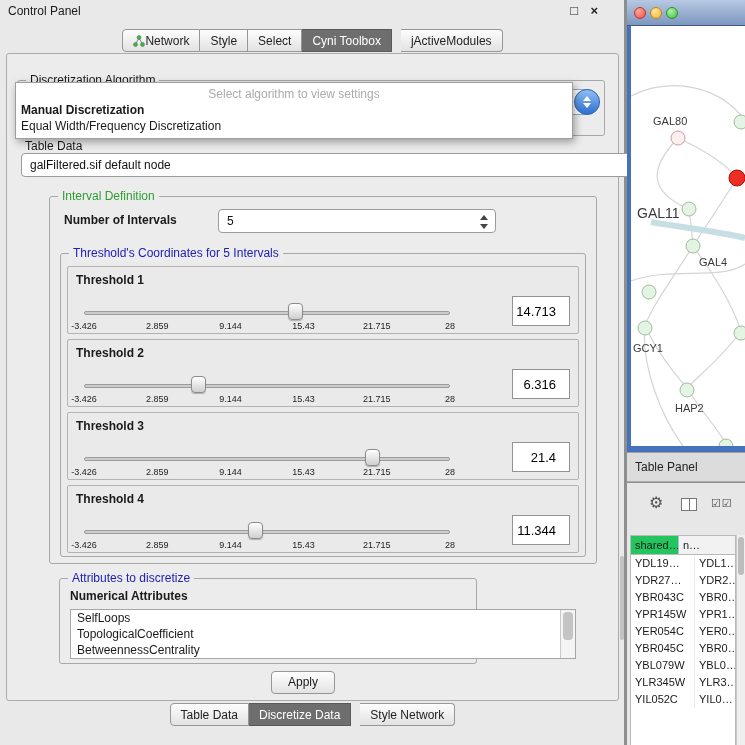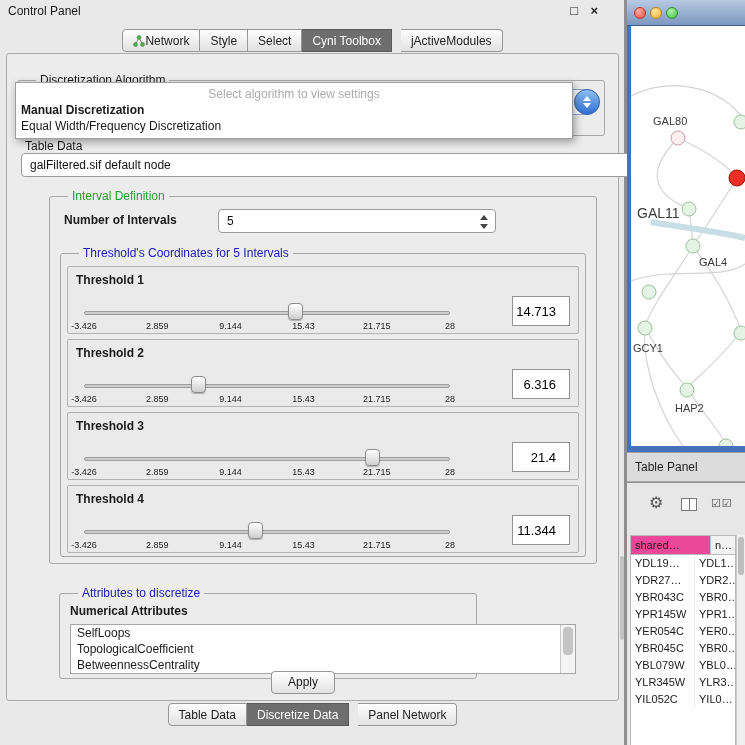--- a/index.html
+++ b/index.html
@@ -14,21 +14,21 @@
   .tabstrip { position:absolute; left:0; width:625px; display:flex; justify-content:center; }
   .tab { height:23px; padding:0 10px; display:flex; align-items:center; gap:0; font-size:12px; color:#222;
          background:linear-gradient(#fdfdfd,#e2e2e2); border:1px solid #979797; border-left:none; cursor:default; }
   .tab:first-child { border-left:1px solid #979797; border-radius:4px 0 0 4px; }
   .tab:last-child { border-radius:0 4px 4px 0;margin-left:9px; }
   .tab.sel { background:#6e6e6e; color:#fff; border-color:#595959; }
 
   #main-panel { position:absolute; left:6px; top:53px; width:613px; height:648px; background:#ececec; border:1px solid #ababab; border-radius:3px; }
 
   .group { position:absolute; border:1px solid #a8a8a8; border-radius:3px; }
-  .gtitle { position:absolute; top:-8px; left:8px; background:#ececec; padding:0 4px; font-size:12px; line-height:15px; white-space:nowrap;margin-left:10px; }
+  .gtitle { position:absolute; top:-8px; left:8px; background:#ececec; padding:0 4px; font-size:12px; line-height:15px; white-space:nowrap; }
   .gtitle.green { color:#2f9e33; }
   .gtitle.blue { color:#2020b4; }
 
   .combo { position:absolute; background:#fff; border:1px solid #9b9b9b; border-radius:4px; height:24px; line-height:22px; padding-left:8px; font-size:12px; color:#111; }
   .stepper { position:absolute; right:7px; top:5px; width:8px; height:14px; }
   .stepper .up { position:absolute; top:0; left:0; width:0; height:0; border-left:4px solid transparent; border-right:4px solid transparent; border-bottom:5px solid #444; }
   .stepper .dn { position:absolute; bottom:0; left:0; width:0; height:0; border-left:4px solid transparent; border-right:4px solid transparent; border-top:5px solid #444; }
 
   
   .aqua-combo { position:absolute; left:18px; top:8px; width:564px; height:26px; background:#fff; border:1px solid #8fa8c8; border-radius:13px; }
@@ -73,21 +73,21 @@
   #table-strip { position:absolute; left:627px; top:452px; width:118px; height:30px; background:#dcdcdc; border-top:1px solid #9f9f9f; border-bottom:1px solid #adadad; line-height:28px; padding-left:8px; font-size:12px; color:#222; }
 
   #table-panel { position:absolute; left:627px; top:483px; width:118px; height:262px; background:#e7e7e7; }
   .gear-icon { position:absolute; left:22px; top:12px; font-size:16px; color:#555; line-height:16px; cursor:default; }
   .cols-icon { position:absolute; left:54px; top:15px; width:16px; height:13px; background:#fff; border:1px solid #777; }
   .cols-icon::after { content:""; position:absolute; left:7px; top:0; bottom:0; width:1px; background:#777; }
   .checks-icon { position:absolute; left:84px; top:14px; font-size:11px; color:#444; letter-spacing:1px; cursor:default; }
 
   .tp-table { position:absolute; left:3px; top:52px; right:9px; bottom:0; background:#fff; border:1px solid #b9b9b9; border-bottom:none; overflow:hidden; }
   .thead { display:flex; height:19px; border-bottom:1px solid #b9b9b9; font-size:11px; }
-  .hc1 { width:80px; background:#ec4899; border-right:1px solid #a9c4d8; padding:3px 0 0 4px; overflow:hidden; white-space:nowrap; }
+  .hc1 { width:48px; background:#22c55e; border-right:1px solid #a9c4d8; padding:3px 0 0 4px; overflow:hidden; white-space:nowrap; }
   .hc2 { flex:1; background:#f2f2f2; padding:3px 0 0 4px; overflow:hidden; white-space:nowrap; }
   .trow { display:flex; height:17px; font-size:11px; }
   .tc1 { width:64px; padding:2px 0 0 4px; border-right:1px solid #ececec; overflow:hidden; white-space:nowrap; }
   .tc2 { flex:1; padding:2px 0 0 4px; overflow:hidden; white-space:nowrap; }
   .tp-scroll { position:absolute; right:0; top:52px; width:9px; bottom:0; background:#efefef; border-left:1px solid #c9c9c9; }
   .tp-thumb { position:absolute; left:1px; top:2px; width:6px; height:38px; background:#bdbdbd; border-radius:3px; }
 </style>
 </head>
 <body>
 
@@ -229,21 +229,21 @@
               <span style="left:60%">15.43</span>
               <span style="left:80%">21.715</span>
               <span style="left:100%">28</span>
             </div>
           </div>
           <input class="th-value" value="11.344" style="">
         </div>
       </div>
     </div>
 
-    <div class="group" style="left:52px; top:539px; width:418px; height:86px;">
+    <div class="group" style="left:52px; top:524px; width:418px; height:86px;">
       <div class="gtitle blue">Attributes to discretize</div>
       <div style="position:absolute; left:10px; top:10px; font-weight:bold;">Numerical Attributes</div>
       <div class="listbox">
         <div class="list-item">SelfLoops</div>
         <div class="list-item">TopologicalCoefficient</div>
         <div class="list-item">BetweennessCentrality</div>
         <div class="list-scroll">
             <div class="list-thumb"></div>
           </div>
       </div>
@@ -255,21 +255,21 @@
   <div class="cp-scroll-thumb"></div>
 
   <div class="tabstrip" style="top:703px;">
     <div class="tab">
         <span>Table Data</span>
       </div>
     <div class="tab sel">
         <span>Discretize Data</span>
       </div>
     <div class="tab">
-        <span>Panel Network</span>
+        <span>Style Network</span>
       </div>
   </div>
 </div>
 
 <div id="network-window">
   <div class="nw-titlebar">
     <div class="light red"></div>
     <div class="light yellow"></div>
     <div class="light green"></div>
   </div>

